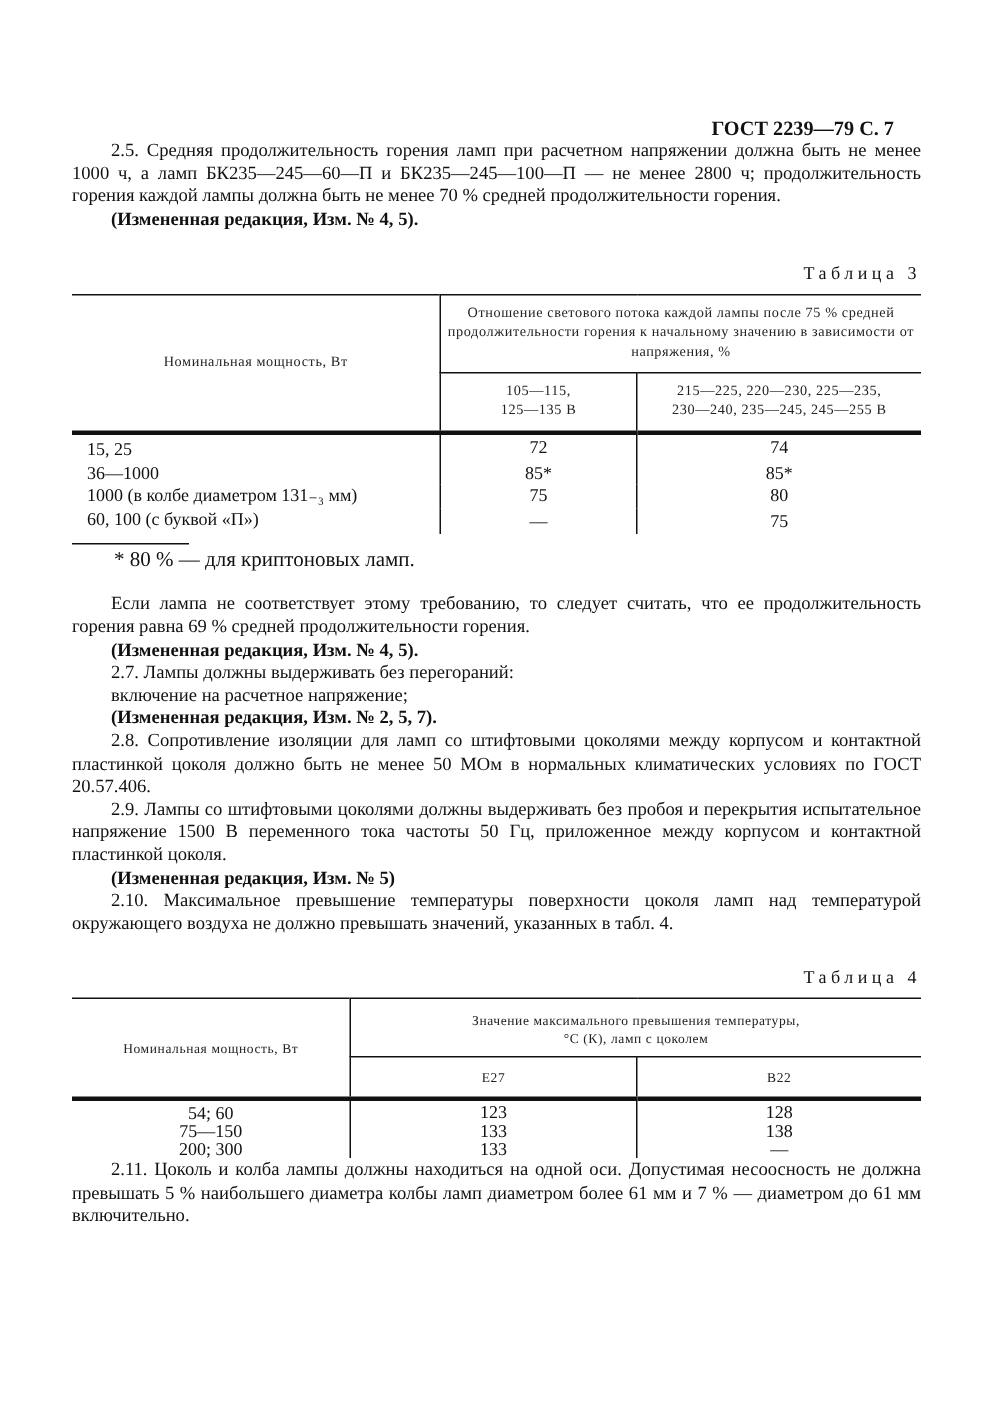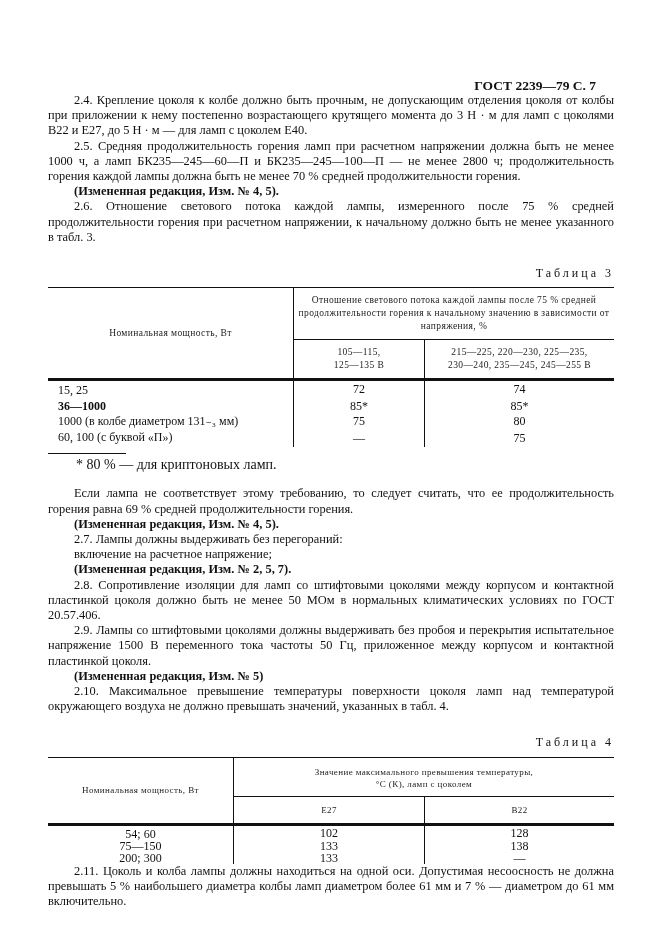--- a/index.html
+++ b/index.html
@@ -24,24 +24,22 @@
   .footnote { margin-left: 28px; margin-top: 3px; font-size: 14px; }
   .t4 th { font-weight: normal; font-size: 9px; line-height: 12px; letter-spacing: 0.4px; color: #222; padding: 0; }
   .t4 td { line-height: 12px; padding: 0; font-size: 12px; }
 </style>
 </head>
 <body>
 
 <div class="header">ГОСТ 2239—79 С. 7</div>
 
 <div class="content">
-  <p class="ind">2.4. Крепление цоколя к колбе должно быть прочным, не допускающим отделения цоколя от колбы при приложении к нему постепенно возрастающего крутящего момента до 3 Н · м для ламп с цоколями В22 и Е27, до 5 Н · м — для ламп с цоколем Е40.</p>
   <p class="ind">2.5. Средняя продолжительность горения ламп при расчетном напряжении должна быть не менее 1000 ч, а ламп БК235—245—60—П и БК235—245—100—П — не менее 2800 ч; продолжительность горения каждой лампы должна быть не менее 70 % средней продолжительности горения.</p>
   <p class="bold">(Измененная редакция, Изм. № 4, 5).</p>
-  <p class="ind">2.6. Отношение светового потока каждой лампы, измеренного после 75 % средней продолжительности горения при расчетном напряжении, к начальному должно быть не менее указанного в табл. 3.</p>
 
   <div class="tbl-caption">Таблица 3</div>
   <table class="t3">
     <tbody>
         <tr class="top">
       <th rowspan="2" class="thick" style="width:245px;">Номинальная мощность, Вт</th>
       <th colspan="2" class="vl hb" style="padding:6px 4px 6px 4px;margin-top:28px;">Отношение светового потока каждой лампы после 75 % средней продолжительности горения к начальному значению в зависимости от напряжения, %</th>
     </tr>
     <tr>
       <th class="vl thick" style="width:130px; padding:6px 0;">
@@ -52,21 +50,21 @@
         <div>215—225, 220—230, 225—235,</div>
         <div>230—240, 235—245, 245—255 В</div>
       </th>
     </tr>
     <tr>
       <td style="padding-left:10px; padding-top:2px;">15, 25</td>
       <td class="vl ctr">72</td>
       <td class="vl ctr">74</td>
     </tr>
     <tr>
-      <td style="padding-left:10px;font-weight:bold;">36—1000</td>
+      <td style="padding-left:10px;">36—1000</td>
       <td class="vl ctr">85*</td>
       <td class="vl ctr">85*</td>
     </tr>
     <tr>
       <td style="padding-left:10px;">1000 (в колбе диаметром 131₋₃ мм)</td>
       <td class="vl ctr">75</td>
       <td class="vl ctr">80</td>
     </tr>
     <tr>
       <td style="padding-left:10px; padding-bottom:2px;">60, 100 (с буквой «П»)</td>
@@ -97,21 +95,21 @@
         <div>Значение максимального превышения температуры,</div>
         <div>°С (К), ламп с цоколем</div>
       </th>
     </tr>
     <tr>
       <th class="vl thick" style="width:190px; padding:7px 0;">Е27</th>
       <th class="vl thick" style="padding:7px 0;">В22</th>
     </tr>
     <tr>
       <td class="ctr" style="padding-top:2px;">54; 60</td>
-      <td class="vl ctr">102</td>
+      <td class="vl ctr">123</td>
       <td class="vl ctr">128</td>
     </tr>
     <tr>
       <td class="ctr">75—150</td>
       <td class="vl ctr">133</td>
       <td class="vl ctr">138</td>
     </tr>
     <tr>
       <td class="ctr">200; 300</td>
       <td class="vl ctr">133</td>

